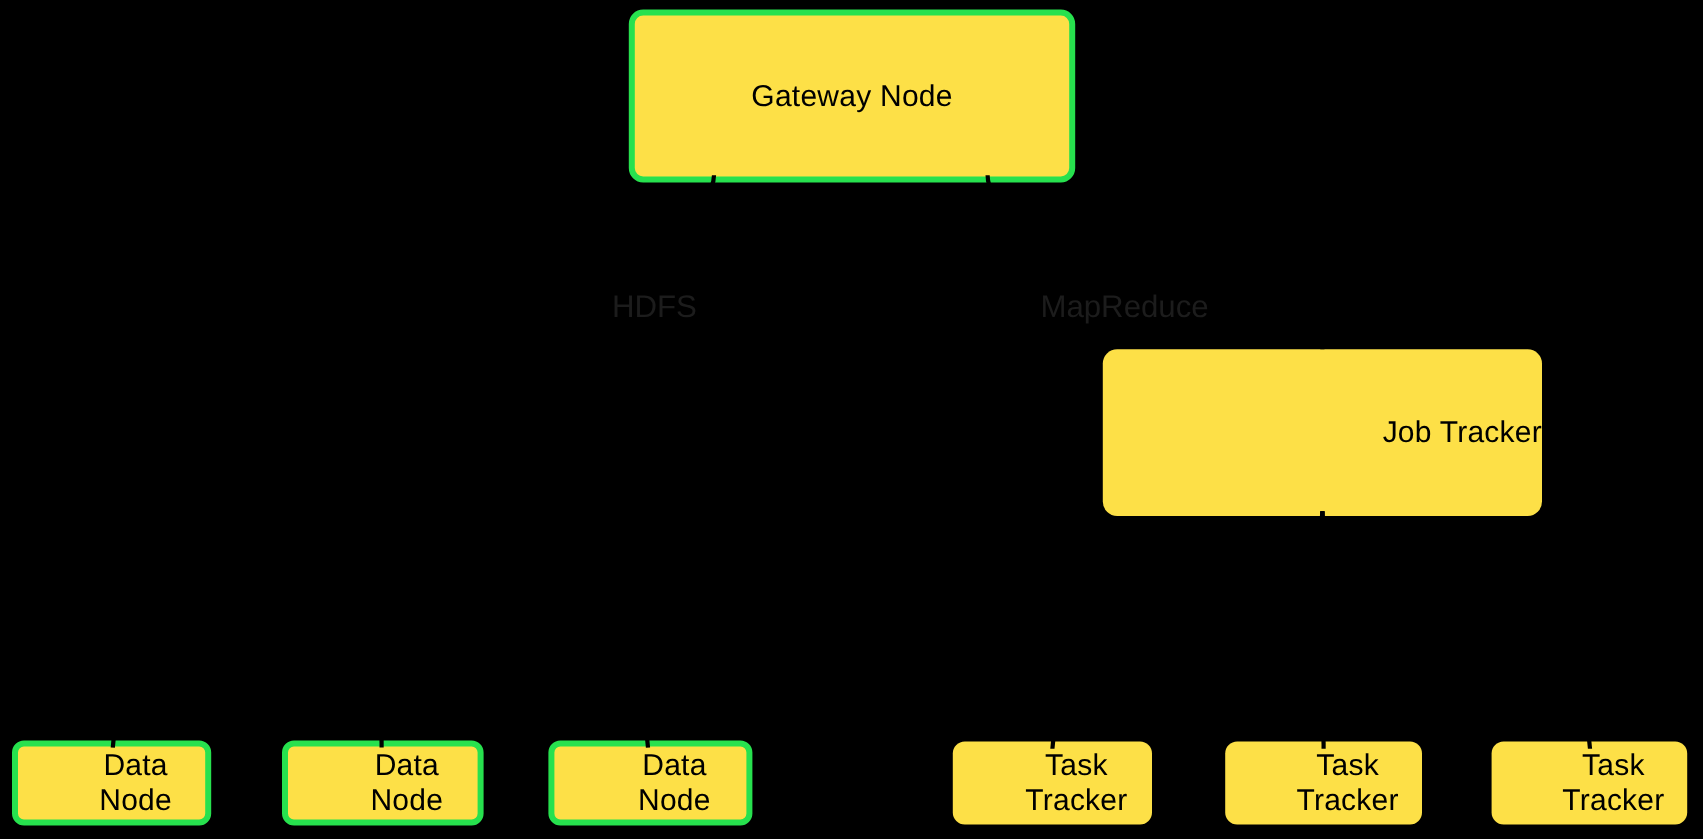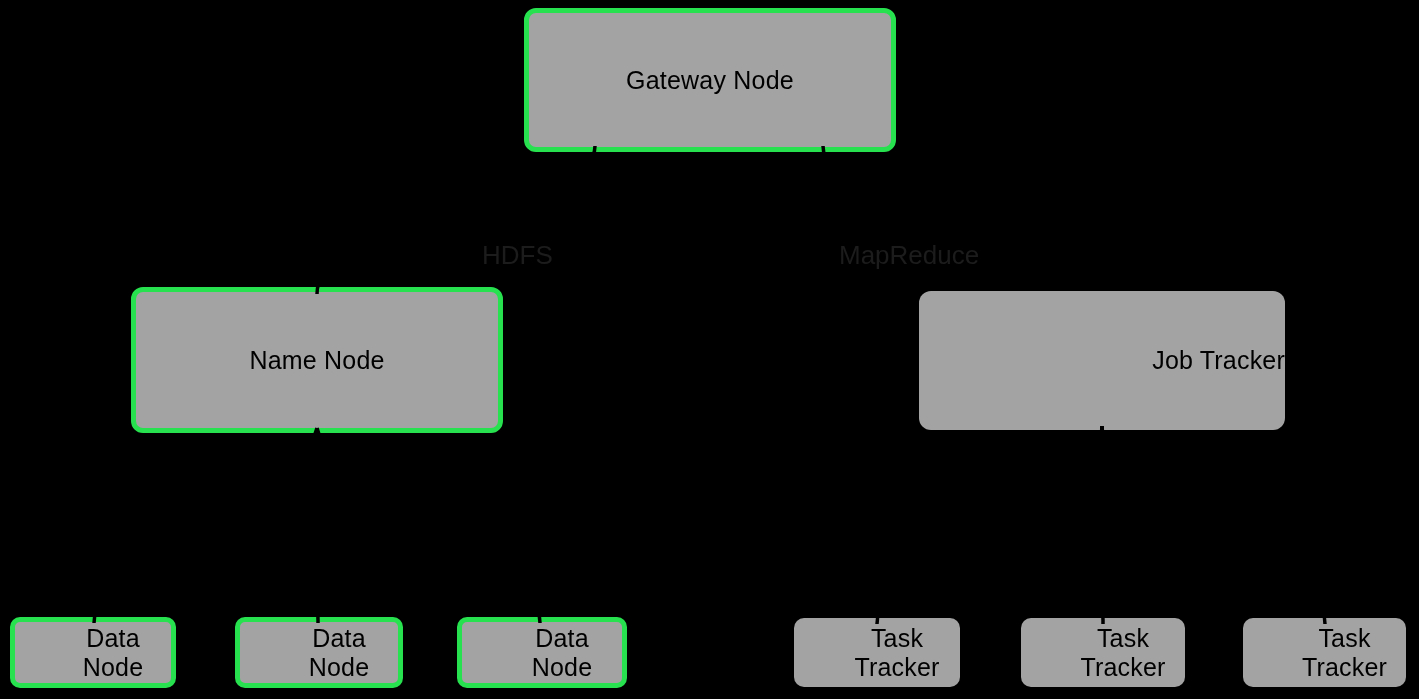--- a/index.html
+++ b/index.html
@@ -5,40 +5,41 @@
   html,body{margin:0;padding:0;background:#000;}
   .stage{
     position:relative;
     width:1419px;height:699px;
     background:#000;
     overflow:hidden;
     font-family:"Liberation Sans", sans-serif;
   }
   .node{
     position:absolute;
-    background:#a3a3a3;
+    background:#fde047;
     color:#000;
     display:flex;align-items:center;justify-content:center;
     text-align:center;
     z-index:2;
     box-sizing:border-box;
     font-size:25px;
     letter-spacing:.2px;
   }
   .node.highlight{
     border:5px solid #27e14e;
   }
   .big{border-radius:12px;}
   .small{border-radius:10px;padding-left:40px;}
   .section-label{
     position:absolute;
     color:#1c1c1c;
     font-size:26px;
     z-index:1;
     white-space:nowrap;
+    margin-left:28px;
   }
   #gateway    {left:524px; top:8px;   width:372px; height:144px;}
   #namenode   {left:131px; top:287px; width:372px; height:146px;}
   #jobtracker {left:919px; top:291px; width:366px; height:139px;justify-content:flex-end;}
   #dn1{left:10px;  top:617px; width:166px; height:71px;}
   #dn2{left:235px; top:617px; width:168px; height:71px;}
   #dn3{left:457px; top:617px; width:170px; height:71px;}
   #tt1{left:794px; top:618px; width:166px; height:69px;}
   #tt2{left:1021px;top:618px; width:164px; height:69px;}
   #tt3{left:1243px;top:618px; width:163px; height:69px;}
@@ -57,23 +58,20 @@
 
 <div class="stage">
 
   <div class="section-label" id="label-hdfs">HDFS</div>
   <div class="section-label" id="label-mapreduce">MapReduce</div>
 
   <div class="node big highlight" id="gateway">
     <span>Gateway Node</span>
   </div>
 
-  <div class="node big highlight" id="namenode">
-    <span>Name Node</span>
-  </div>
 
   <div class="node big" id="jobtracker">
     <span>Job Tracker</span>
   </div>
 
   <div class="node small highlight" id="dn1">
     <span>Data Node</span>
   </div>
   <div class="node small highlight" id="dn2">
     <span>Data Node</span>

